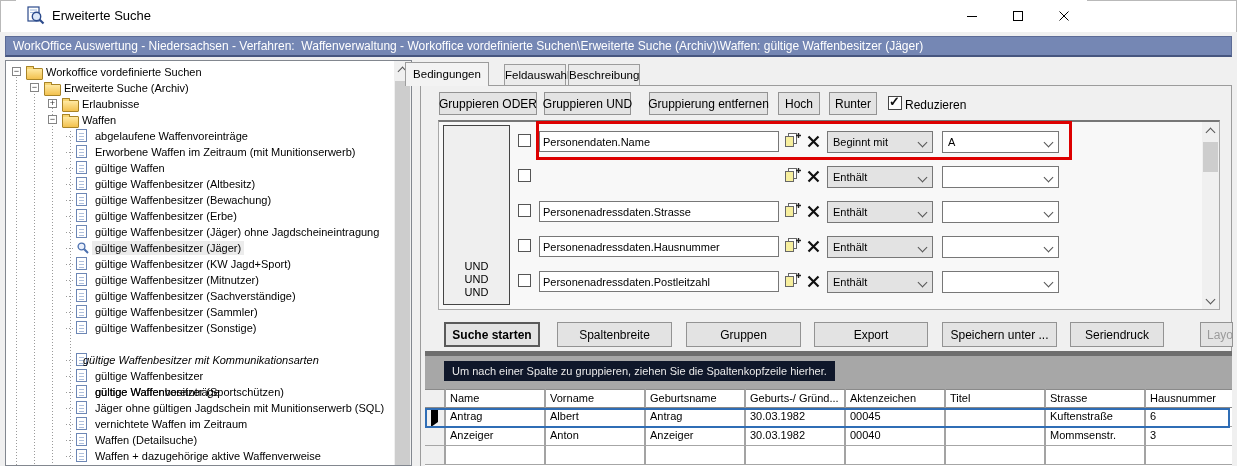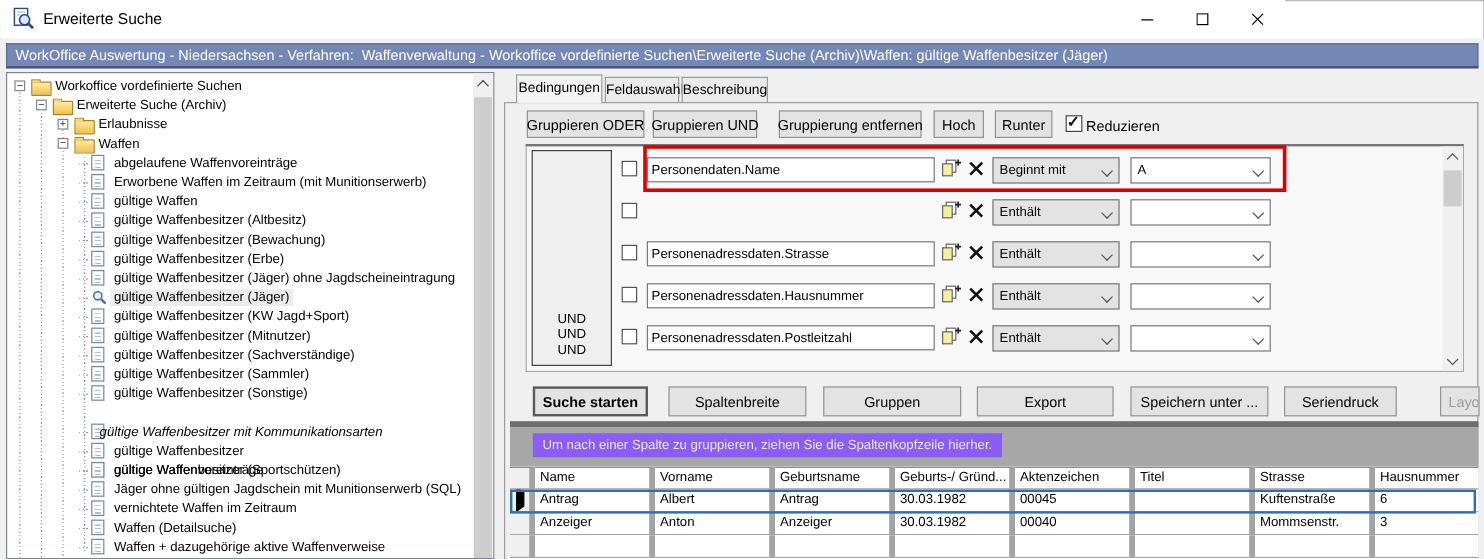--- a/index.html
+++ b/index.html
@@ -1,20 +1,20 @@
 <!DOCTYPE html>
 <html><head>
 <meta charset="utf-8">
 <style>
   html,body{margin:0;padding:0}
   body{width:1237px;height:466px;position:relative;overflow:hidden;background:#fff;
        font-family:"Liberation Sans",sans-serif;color:#000;
        box-shadow:inset 0 0 0 1px #b9b9b9}
   
-  .titlebar{position:absolute;left:0;top:0;width:1071px;height:32px;background:#fff}
+  .titlebar{position:absolute;left:16px;top:0;width:1071px;height:32px;background:#fff}
   .app-icon{position:absolute;left:10px;top:6px}
   .title-text{position:absolute;left:36px;top:8px;font-size:13px}
   .winbtns{position:absolute;right:0;top:0;height:32px;display:flex}
   .winbtn{width:46px;height:32px;display:flex;align-items:center;justify-content:center}
   
   .client{position:absolute;left:0;top:32px;width:1237px;height:434px;background:#f0f0f0}
   .pathbar{position:absolute;left:5px;top:36px;width:1227px;height:21px;background:#7587b4;
            border:1px solid #5c6b96;border-bottom:2px solid #47567f;box-sizing:border-box;
            color:#fff;font-size:12px;line-height:18px;padding-left:7px;white-space:pre;overflow:hidden}
   
@@ -70,24 +70,24 @@
   .csel{position:absolute;top:0;height:22px;border:1px solid #777;box-sizing:border-box;font-size:11px;
         display:flex;align-items:center;padding-left:5px}
   .csel .chev{position:absolute;right:6px;top:7px}
   .op{left:388px;width:106px;background:#e3e3e3}
   .val{left:503px;width:117px;background:#fff}
   .redbox{position:absolute;left:536px;top:121px;width:536px;height:39px;border:3px solid #dd0000;
           box-sizing:border-box;z-index:9;pointer-events:none}
   
   .divider{position:absolute;left:425px;top:351px;width:807px;height:5px;background:#6e6e6e;z-index:5}
   .grouppanel{position:absolute;left:425px;top:356px;width:807px;height:33px;background:#a7a7a7;z-index:5}
-  .grouphint{position:absolute;left:19px;top:5px;background:#8b5cf6;color:#e9e9e9;font-size:11px;padding:4px 8px;white-space:nowrap}
+  .grouphint{position:absolute;left:19px;top:5px;background:#0f172a;color:#e9e9e9;font-size:11px;padding:4px 8px;white-space:nowrap}
   .grid{position:absolute;left:425px;top:389px;width:807px;height:77px;background:#fff;overflow:hidden;z-index:5}
   .grow{display:flex;height:19px}
-  .gcell{box-sizing:border-box;flex:none;border-right:5px solid #a3a3a3;border-bottom:1px solid #a6a6a6;
+  .gcell{box-sizing:border-box;flex:none;border-right:2px solid #a3a3a3;border-bottom:1px solid #a6a6a6;
          font-size:11px;padding:2px 4px;white-space:nowrap;overflow:hidden;background:#fff}
   .ghead .gcell{border-top:1px solid #8a8a8a;border-bottom:1px solid #8a8a8a}
   .gsel{width:21px;background:#f0f0f0;padding:2px 0;text-align:center}
   .gc{width:100px}
   .tri{width:0;height:0;border-left:7px solid #000;border-top:5px solid transparent;border-bottom:5px solid transparent;margin:2px auto 0}
   .rowsel{position:absolute;left:0;top:19px;width:805px;height:20px;border:2px solid #2f6db5;box-sizing:border-box;pointer-events:none}
 </style>
 </head>
 <body>
 
@@ -240,21 +240,21 @@
     </div>
   <div class="sbar" style="right:0;top:0;bottom:0">
     <div class="sbtn" style="top:0">
         <div class="chev up"></div>
       </div>
     <div class="sthumb" style="top:20px;bottom:0"></div>
   </div>
 </div>
 
 <div class="page"></div>
-<div class="tab active" style="left:430px;width:72px">Bedingungen</div>
+<div class="tab active" style="left:405px;width:84px">Bedingungen</div>
 <div class="tab" style="left:504px;width:62px">Feldauswahl</div>
 <div class="tab" style="left:568px;width:72px">Beschreibung</div>
 
 <div class="btn" style="left:439px;top:92px;width:98px">Gruppieren ODER</div>
 <div class="btn" style="left:544px;top:92px;width:87px">Gruppieren UND</div>
 <div class="btn" style="left:649px;top:92px;width:119px">Gruppierung entfernen</div>
 <div class="btn" style="left:778px;top:92px;width:42px">Hoch</div>
 <div class="btn" style="left:829px;top:92px;width:48px">Runter</div>
 <div class="cb" style="left:888px;top:96px">
     <span class="tick">✓</span>

